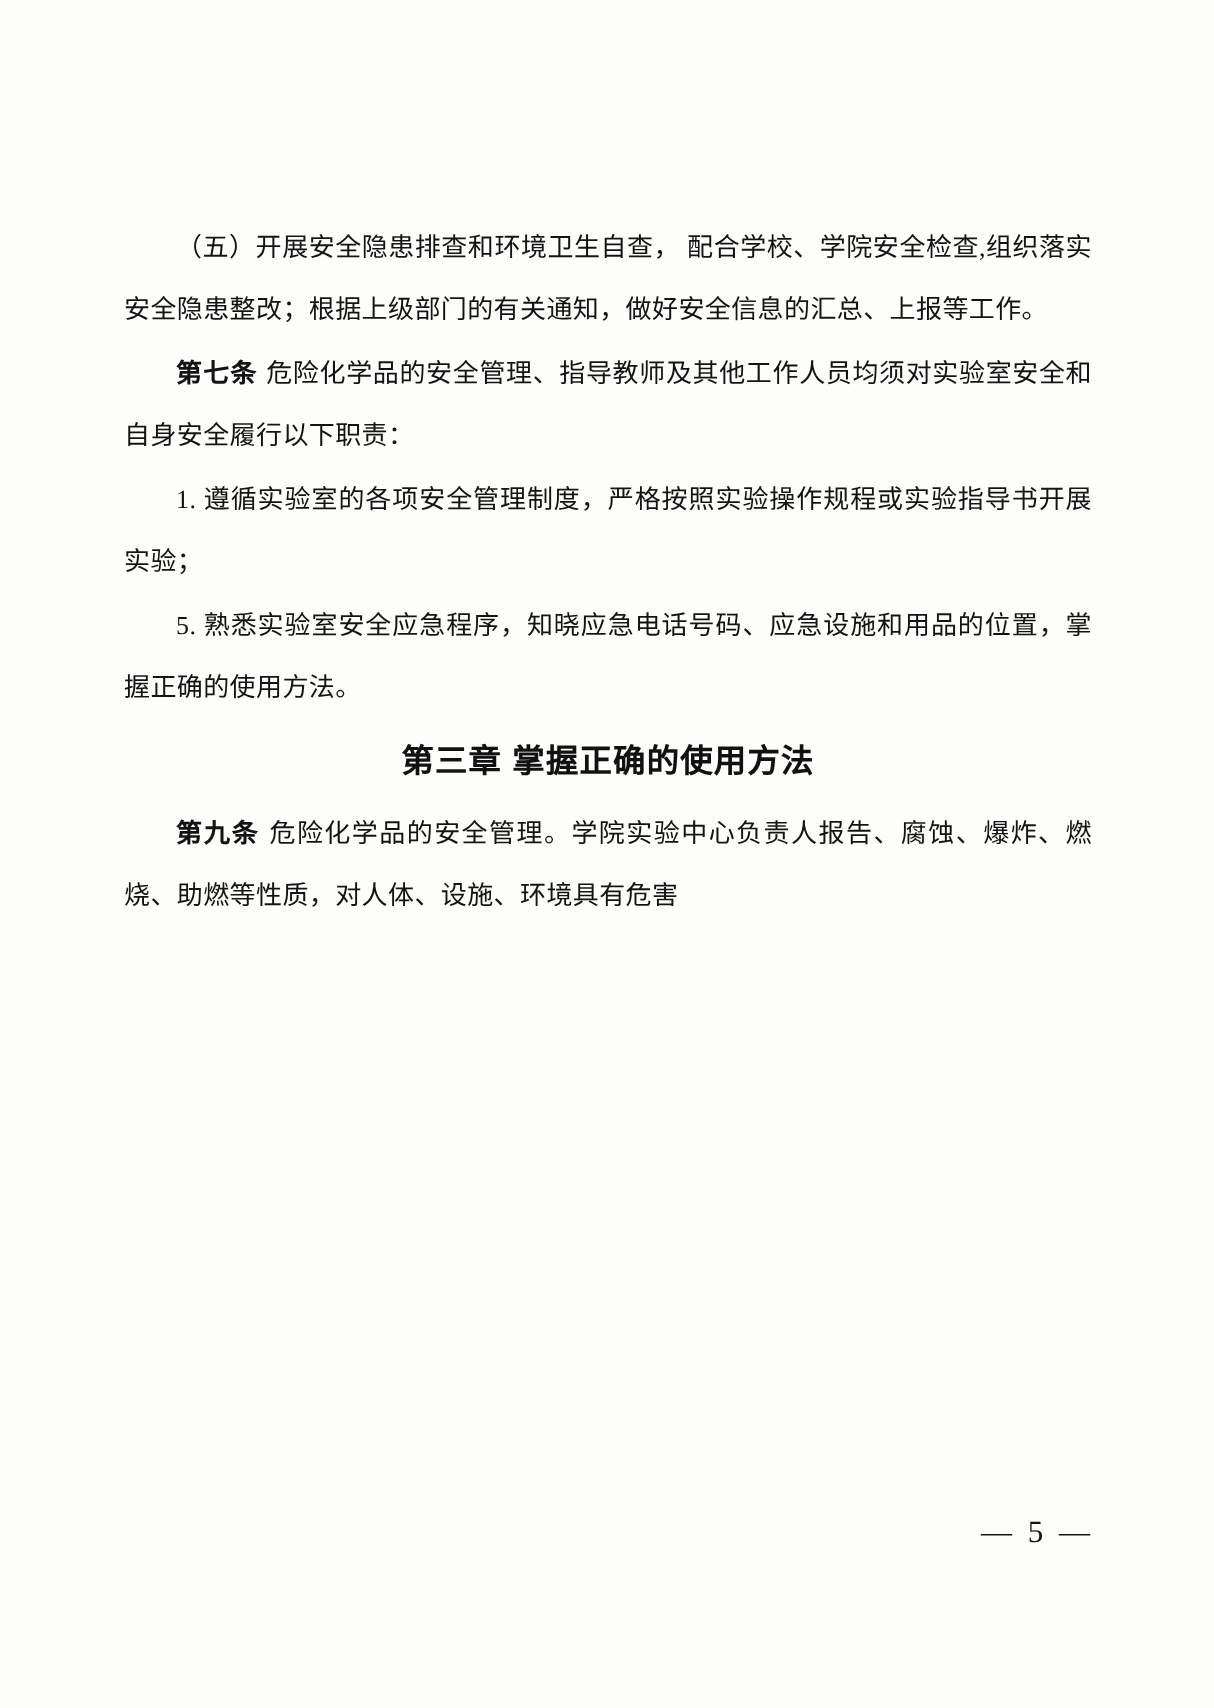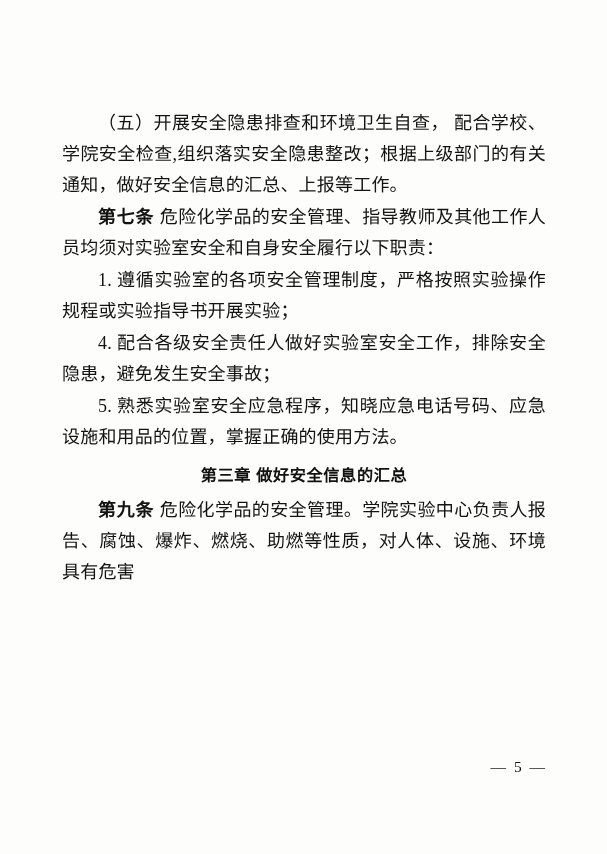--- a/index.html
+++ b/index.html
@@ -21,21 +21,21 @@
     background: #fdfdfb;
     box-sizing: border-box;
   }
   .content {
     position: absolute;
     left: 62px;
     top: 108px;
     width: 484px;
   }
   .para {
-    font-size: 18px;
+    font-size: 13px;
     line-height: 31px;
     text-align: justify;
     text-justify: inter-ideograph;
     margin: 0 0 1px 0;
     letter-spacing: 0.2px;
     color: #131313;
   }
   .indent {
     text-indent: 2em;
   }
@@ -75,25 +75,24 @@
   <div class="content">
 
     <p class="para indent">（五）开展安全隐患排查和环境卫生自查， 配合学校、学院安全检查,组织落实安全隐患整改；根据上级部门的有关通知，做好安全信息的汇总、上报等工作。</p>
 
     <p class="para indent"><span class="lead sans">第七条 </span><span>危险化学品的安全管理、指导教师及其他工作人员均须对实验室安全和自身安全履行以下职责：</span></p>
 
 
     <p class="para indent">1. 遵循实验室的各项安全管理制度，严格按照实验操作规程或实验指导书开展实验；</p>
 
 
-    <p class="para indent">4. 配合各级安全责任人做好实验室安全工作，排除安全隐患，避免发生安全事故；</p>
 
     <p class="para indent">5. 熟悉实验室安全应急程序，知晓应急电话号码、应急设施和用品的位置，掌握正确的使用方法。</p>
 
 
-    <div class="heading">第三章 做好安全信息的汇总</div>
+    <div class="heading">第三章 掌握正确的使用方法</div>
 
     <p class="para indent"><span class="lead sans">第九条 </span><span>危险化学品的安全管理。学院实验中心负责人报告、腐蚀、爆炸、燃烧、助燃等性质，对人体、设施、环境具有危害</span></p>
 
   </div>
 
   <div class="pagenum">— 5 —</div>
 </div>
 
 </body></html>

